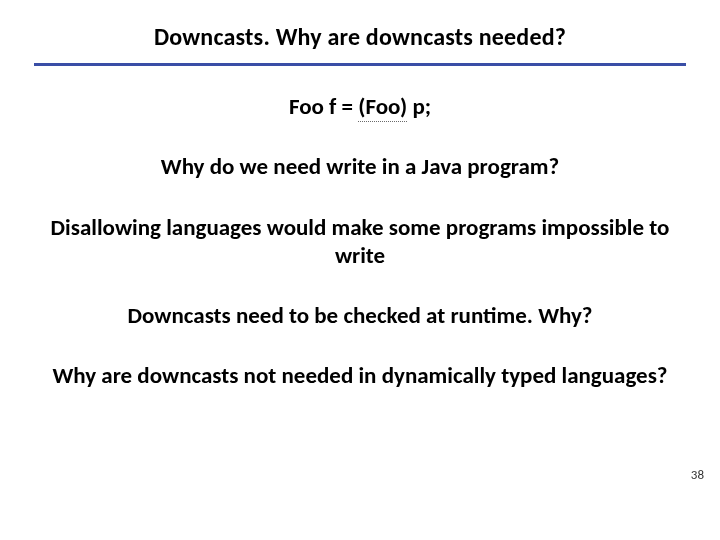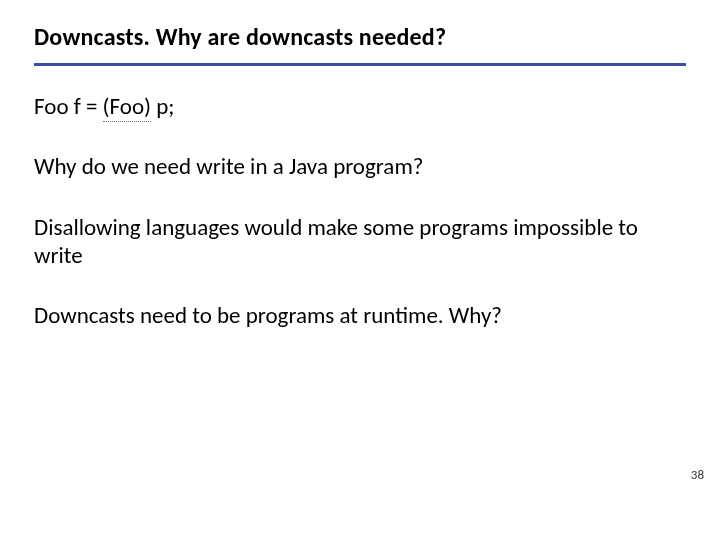--- a/index.html
+++ b/index.html
@@ -11,36 +11,37 @@
     font-family: Calibri, "Segoe UI", Candara, "Trebuchet MS", sans-serif;
     color: #000;
     overflow: hidden;
   }
   .slide {
     position: relative;
     width: 720px;
     height: 540px;
     box-sizing: border-box;
     padding: 22px 34px 28px 34px;
+    text-align: center;
   }
   .title {
     font-weight: 700;
     font-size: 24px;
     letter-spacing: 0.2px;
     padding-bottom: 10px;
   }
   .rule {
     height: 3px;
     background: #3a4ea6;
     margin: 2px 0 26px 0;
   }
   .body-text {
     font-size: 23px;
     line-height: 1.23;
-    font-weight: 400;
+    font-weight: 700;
   }
   .block {
     margin-bottom: 32px;
   }
   .dotted {
     border-bottom: 1px dotted #6a6a6a;
     padding-bottom: 1px;
   }
   .page-num {
     position: absolute;
@@ -64,19 +65,20 @@
   <div class="body-text">
 
     <div class="block">
       <span>Foo f = </span><span class="dotted">(Foo)</span><span> p;</span>
     </div>
 
     <div class="block">Why do we need write in a Java program?</div>
 
     <div class="block">Disallowing languages would make some programs impossible to write</div>
 
-    <div class="block">Downcasts need to be programs at runtime.  Why?</div>
+    <div class="block">Downcasts need to be checked at runtime.  Why?</div>
 
+    <div class="block">Why are downcasts not needed in dynamically typed languages?</div>
 
   </div>
 
   <div class="page-num">38</div>
 </div>
 
 </body></html>

